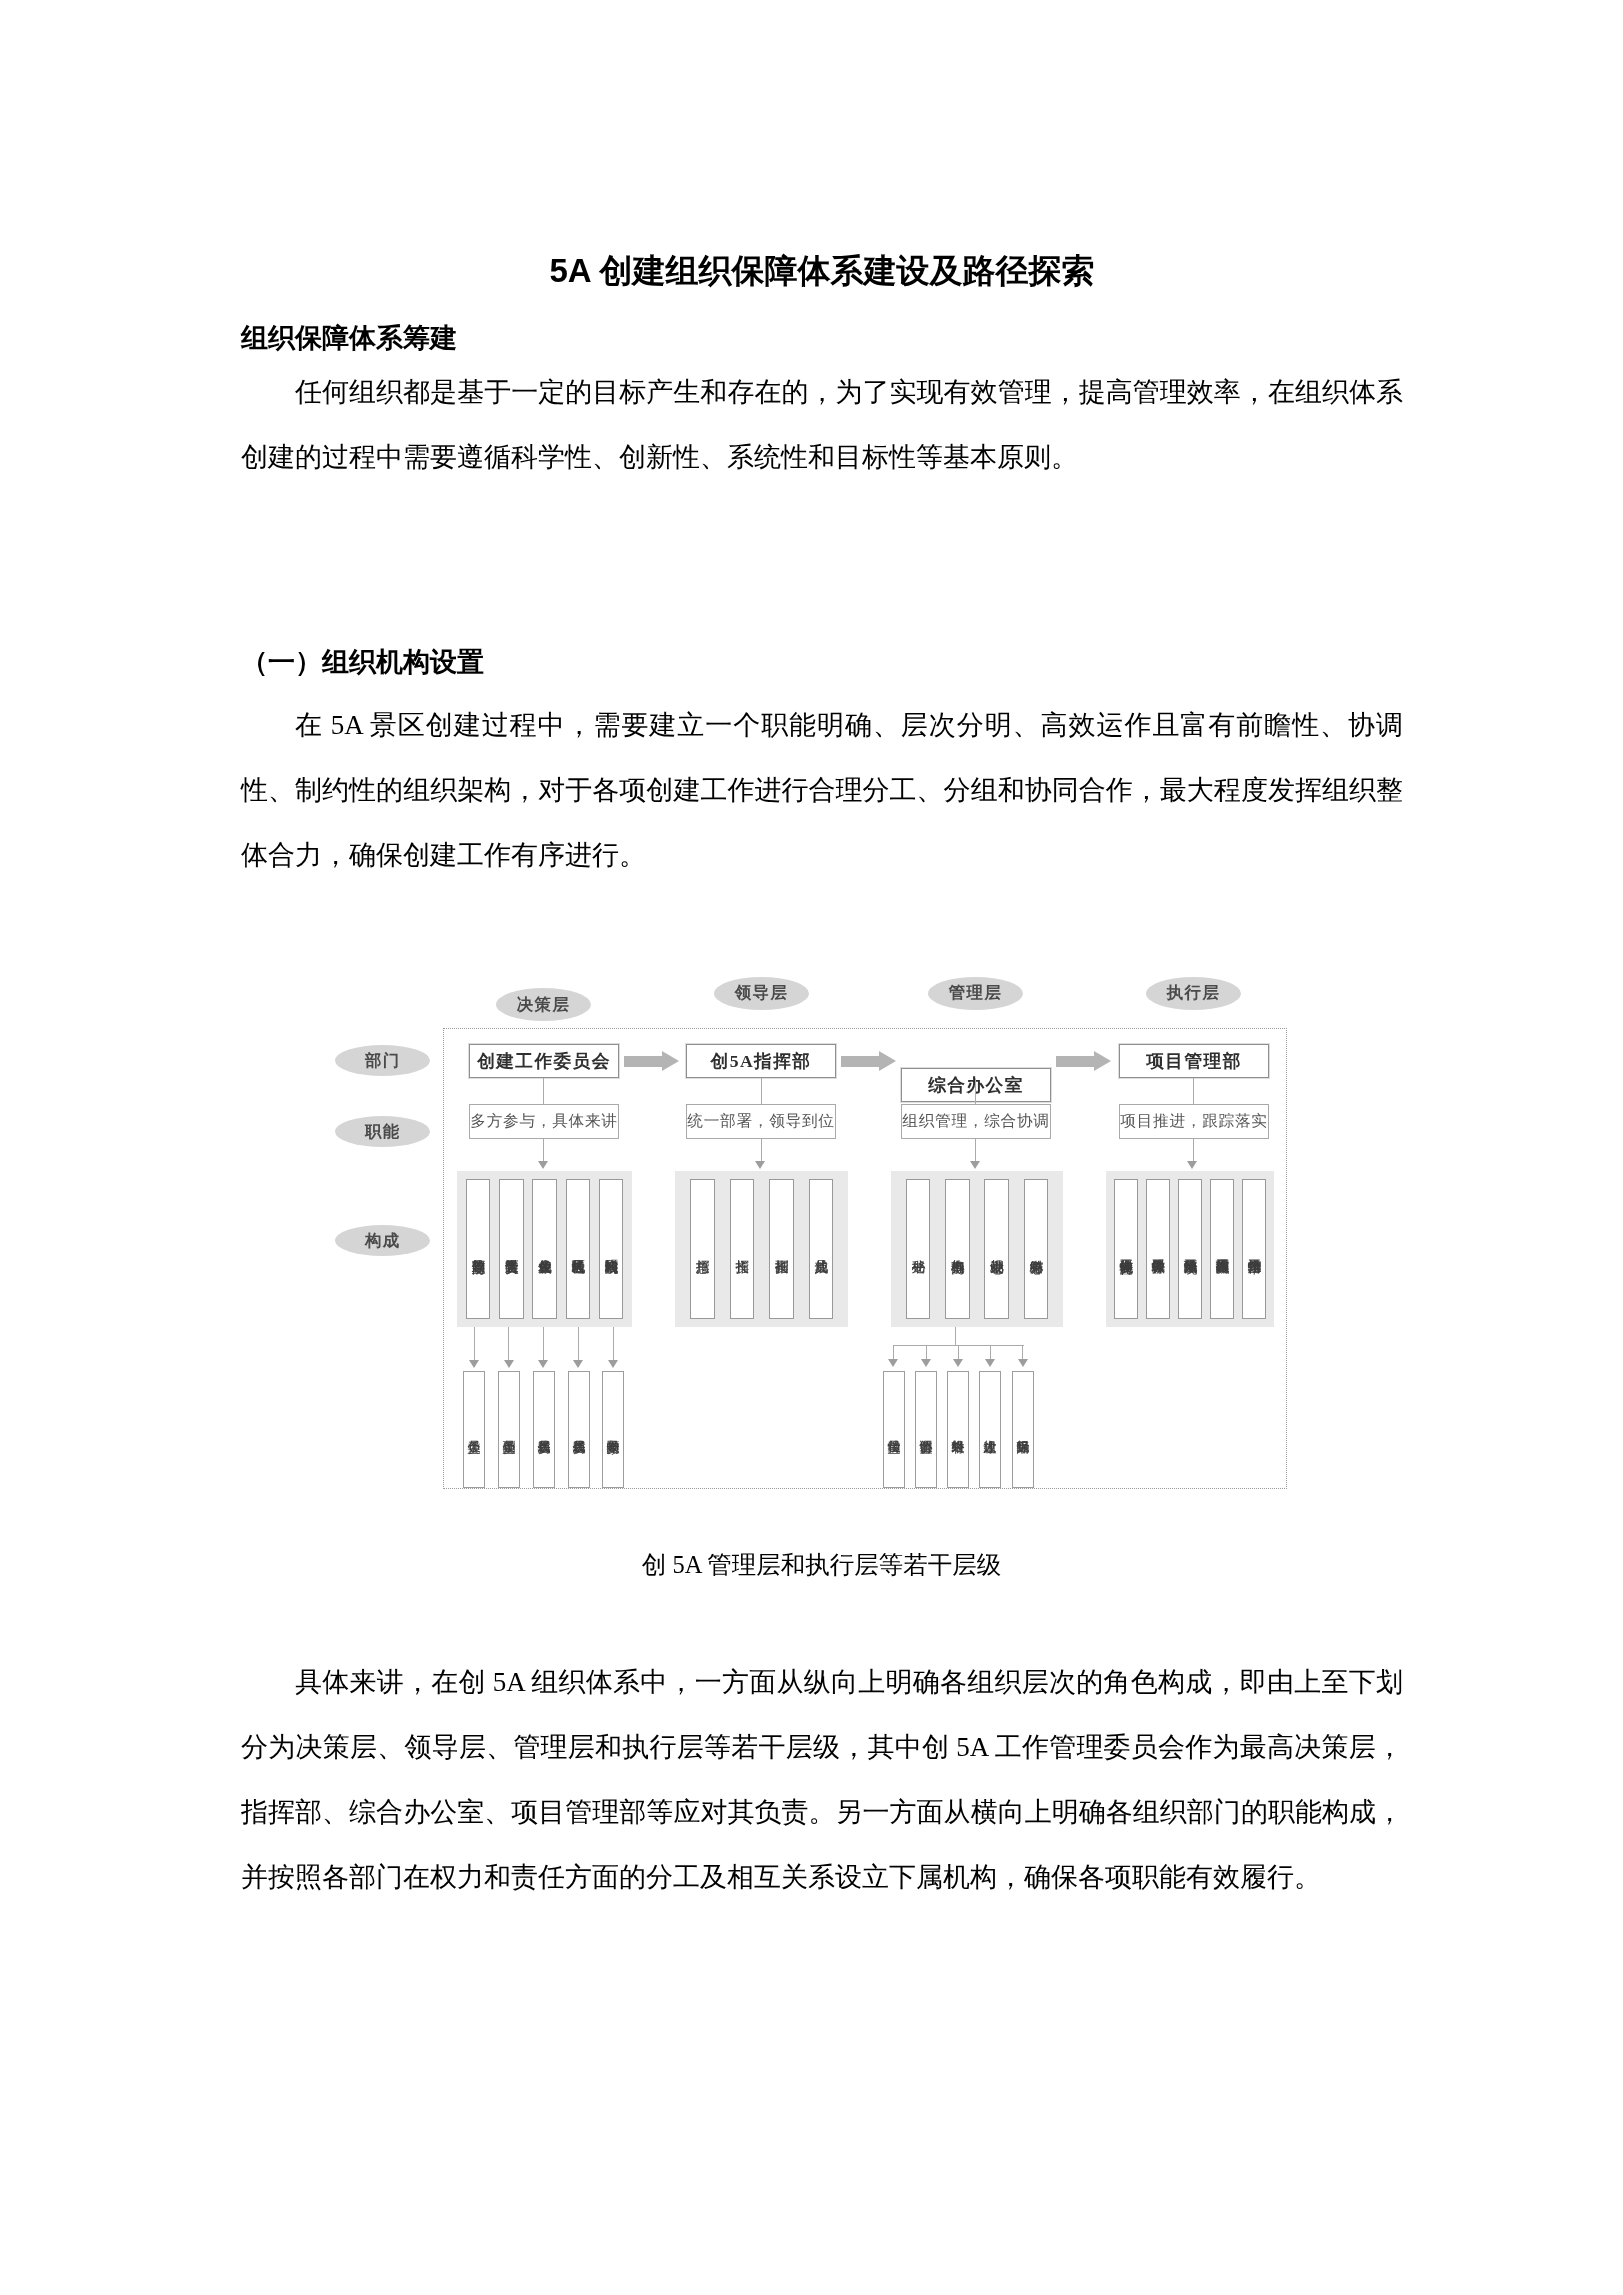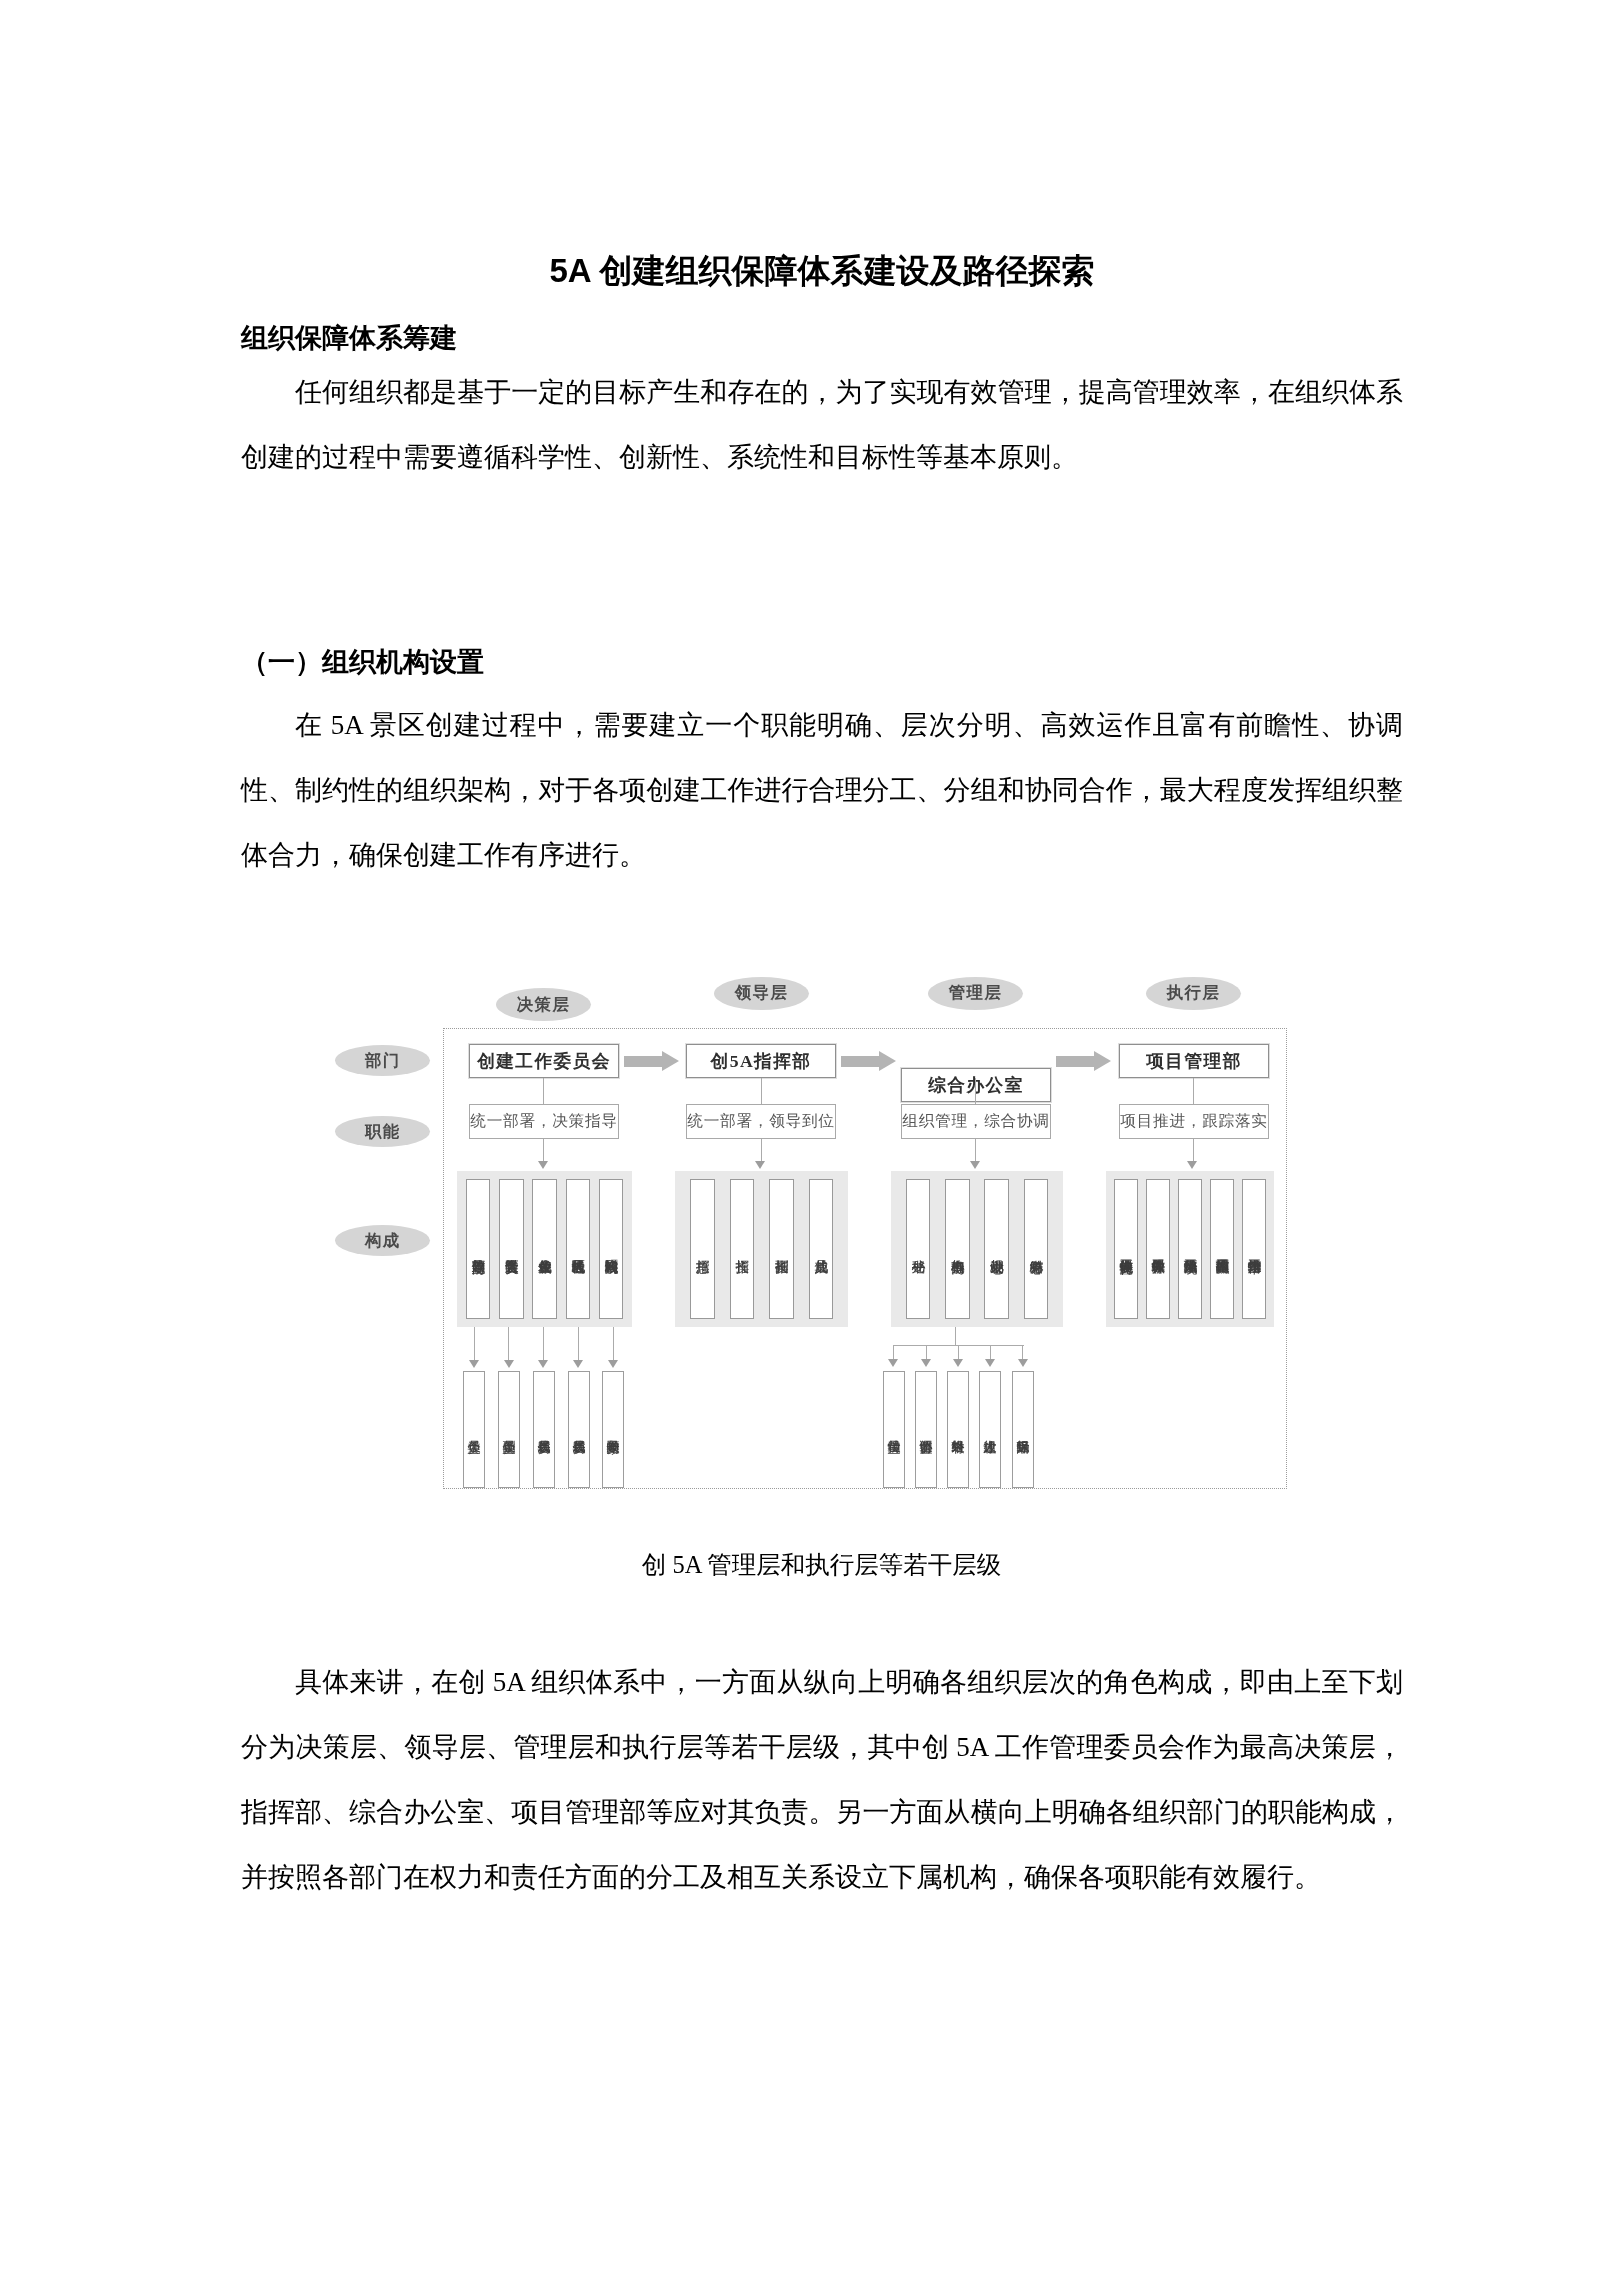--- a/index.html
+++ b/index.html
@@ -121,21 +121,21 @@
     <div class="block-arrow-body" style="left:514px;"></div>
     <div class="block-arrow-head" style="left:552px;"></div>
     <div class="block-arrow-body" style="left:729px;"></div>
     <div class="block-arrow-head" style="left:767px;"></div>
 
     <div class="vline" style="left:216px;  top:124px; height:26px;"></div>
     <div class="vline" style="left:434px;  top:124px; height:26px;"></div>
     <div class="vline" style="left:648px;  top:124px; height:26px;"></div>
     <div class="vline" style="left:866px; top:124px; height:26px;"></div>
 
-    <div class="func-box" style="left:142px;">统一部署，决策指导</div>
+    <div class="func-box" style="left:142px;">多方参与，具体来讲</div>
     <div class="func-box" style="left:359px;">统一部署，领导到位</div>
     <div class="func-box" style="left:574px;">组织管理，综合协调</div>
     <div class="func-box" style="left:792px;">项目推进，跟踪落实</div>
 
     <div class="vline" style="left:216px;  top:185px; height:23px;"></div>
     <div class="arrow-head-down" style="left:211px;  top:207px;"></div>
     <div class="vline" style="left:434px;  top:185px; height:23px;"></div>
     <div class="arrow-head-down" style="left:428px;  top:207px;"></div>
     <div class="vline" style="left:648px;  top:185px; height:23px;"></div>
     <div class="arrow-head-down" style="left:643px;  top:207px;"></div>

